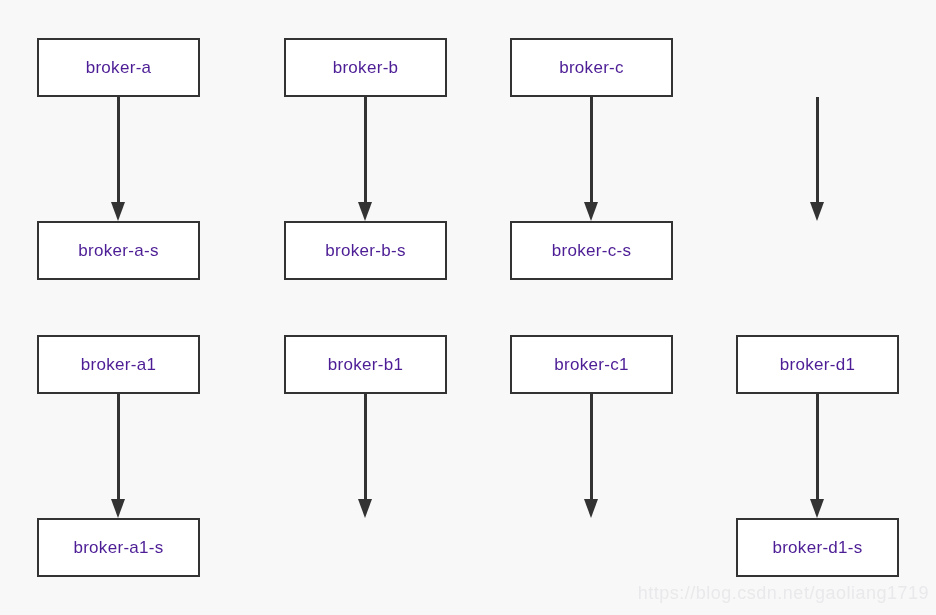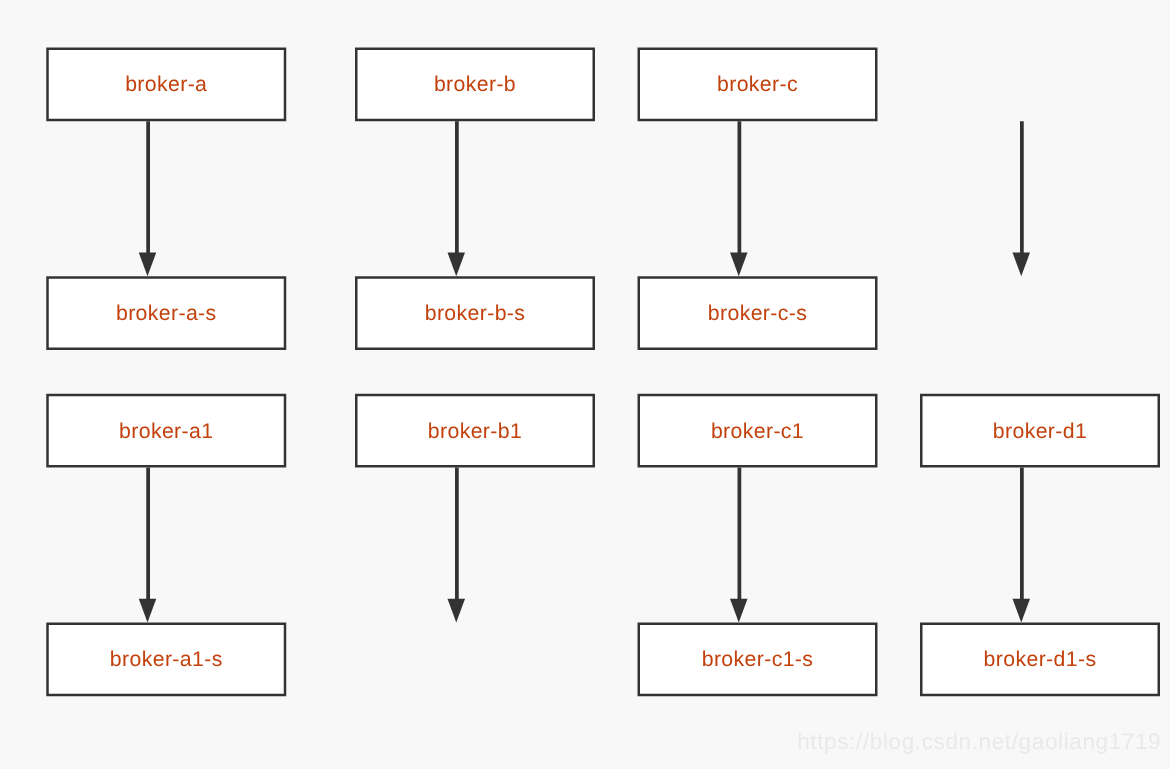--- a/index.html
+++ b/index.html
@@ -16,30 +16,30 @@
     font-family: "Liberation Sans", "DejaVu Sans", sans-serif;
   }
   .pair {
     position: absolute;
     width: 163px;
     height: 242px;
   }
   .node {
     position: absolute;
     left: 0;
-    width: 192px;
+    width: 163px;
     height: 59px;
     background: #ffffff;
     border: 2.5px solid #333333;
     box-sizing: border-box;
     display: flex;
     align-items: center;
     justify-content: center;
     font-size: 17px;
-    color: #c2410c;
+    color: #4c1d95;
     letter-spacing: 0.3px;
     white-space: nowrap;
   }
   .node.master { top: 0; }
   .node.slave  { top: 183px; }
   .arrow-line {
     position: absolute;
     left: 80px;
     top: 59px;
     width: 3px;
@@ -55,21 +55,21 @@
     border-left: 7.5px solid transparent;
     border-right: 7.5px solid transparent;
     border-top: 19px solid #333333;
   }
   
   .c0 { left: 37px; }
   .c1 { left: 284px; }
   .c2 { left: 510px; }
   .c3 { left: 736px; }
   .r0 { top: 38px; }
-  .r1 { top: 315px; }
+  .r1 { top: 335px; }
   .watermark {
     position: absolute;
     right: 7px;
     top: 583px;
     font-size: 18px;
     color: #e9e9ec;
     letter-spacing: 0.5px;
     user-select: none;
   }
 </style>
@@ -114,21 +114,20 @@
   <div class="pair c1 r1">
     <div class="node master">broker-b1</div>
     <div class="arrow-line"></div>
     <div class="arrow-head"></div>
   </div>
 
   <div class="pair c2 r1">
     <div class="node master">broker-c1</div>
     <div class="arrow-line"></div>
     <div class="arrow-head"></div>
-    <div class="node slave">broker-c1-s</div>
   </div>
 
   <div class="pair c3 r1">
     <div class="node master">broker-d1</div>
     <div class="arrow-line"></div>
     <div class="arrow-head"></div>
     <div class="node slave">broker-d1-s</div>
   </div>
 
   <div class="watermark">https://blog.csdn.net/gaoliang1719</div>

